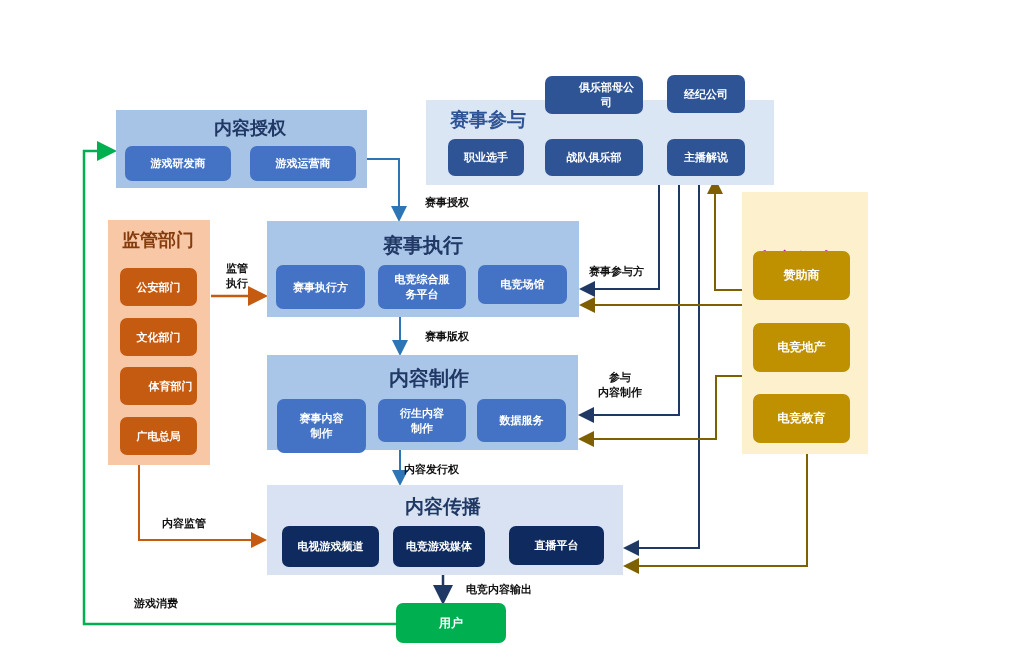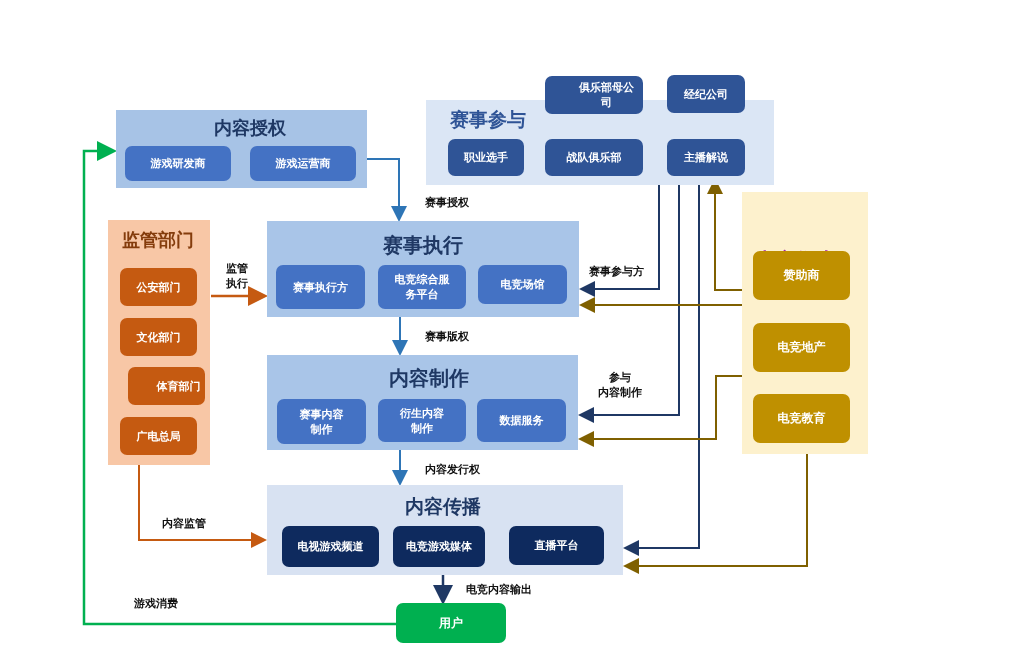--- a/index.html
+++ b/index.html
@@ -93,37 +93,37 @@
 <div class="node dark" style="left:667px;top:75px;width:78px;height:38px;">经纪公司</div>
 <div class="node dark" style="left:448px;top:139px;width:76px;height:37px;">职业选手</div>
 <div class="node dark" style="left:545px;top:139px;width:98px;height:37px;">战队俱乐部</div>
 <div class="node dark" style="left:667px;top:139px;width:78px;height:37px;">主播解说</div>
 
 <div class="group" id="g-reg">
   <div class="gtitle" style="left:14px;top:8px;font-size:18px;color:#843c0c;">监管部门</div>
 </div>
 <div class="node orange" style="left:120px;top:268px;width:77px;height:38px;">公安部门</div>
 <div class="node orange" style="left:120px;top:318px;width:77px;height:38px;">文化部门</div>
-<div class="node orange" style="left:128px;top:367px;width:77px;height:38px;padding-left:28px;">体育部门</div>
+<div class="node orange" style="left:120px;top:367px;width:77px;height:38px;padding-left:28px;">体育部门</div>
 <div class="node orange" style="left:120px;top:417px;width:77px;height:38px;">广电总局</div>
 
 <div class="group" id="g-exec">
   <div class="gtitle" style="left:116px;top:11px;font-size:20px;color:#1f3864;">赛事执行</div>
 </div>
 <div class="node mid" style="left:276px;top:265px;width:89px;height:44px;">赛事执行方</div>
 <div class="node mid" style="left:378px;top:265px;width:88px;height:44px;flex-direction:column;">
   <span>电竞综合服</span>
   <span>务平台</span>
 </div>
 <div class="node mid" style="left:478px;top:265px;width:89px;height:39px;">电竞场馆</div>
 
 <div class="group" id="g-prod">
   <div class="gtitle" style="left:122px;top:10px;font-size:20px;color:#1f3864;">内容制作</div>
 </div>
-<div class="node mid" style="left:277px;top:399px;width:89px;height:45px;flex-direction:column;">
+<div class="node mid" style="left:277px;top:399px;width:89px;height:54px;flex-direction:column;">
   <span>赛事内容</span>
   <span>制作</span>
 </div>
 <div class="node mid" style="left:378px;top:399px;width:88px;height:43px;flex-direction:column;">
   <span>衍生内容</span>
   <span>制作</span>
 </div>
 <div class="node mid" style="left:477px;top:399px;width:89px;height:43px;">数据服务</div>
 
 <div class="group" id="g-dist">
@@ -146,16 +146,16 @@
 <div class="lbl" style="left:226px;top:261px;">
   <div>监管</div>
   <div>执行</div>
 </div>
 <div class="lbl" style="left:589px;top:264px;">赛事参与方</div>
 <div class="lbl" style="left:425px;top:329px;">赛事版权</div>
 <div class="lbl" style="left:598px;top:370px;">
   <div>参与</div>
   <div>内容制作</div>
 </div>
-<div class="lbl" style="left:425px;top:462px;">内容发行权</div>
+<div class="lbl" style="left:404px;top:462px;">内容发行权</div>
 <div class="lbl" style="left:162px;top:516px;">内容监管</div>
 <div class="lbl" style="left:466px;top:582px;">电竞内容输出</div>
 <div class="lbl" style="left:134px;top:596px;">游戏消费</div>
 
 </body></html>

